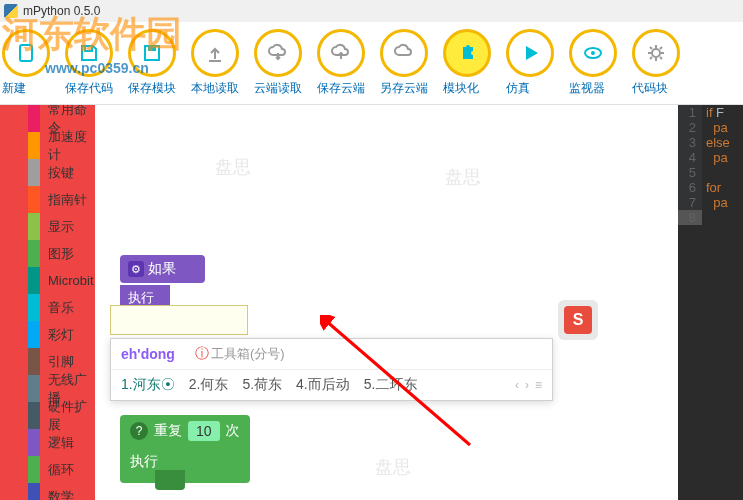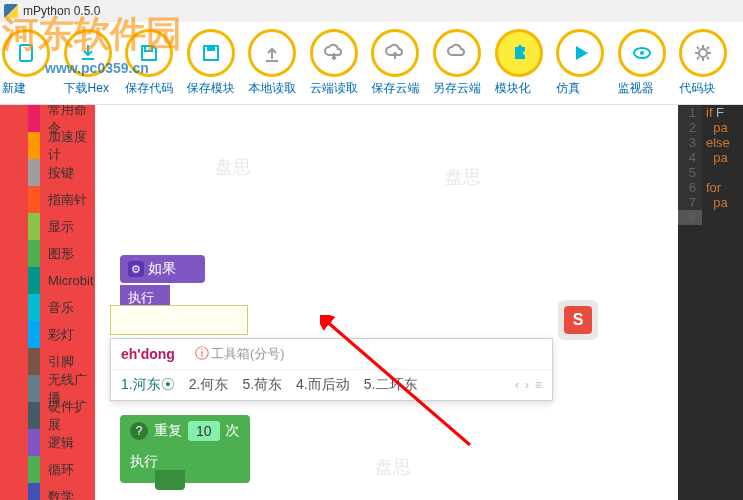--- a/index.html
+++ b/index.html
@@ -23,21 +23,21 @@
     .watermark { position: absolute; font-size: 18px; color: #e8e8e8; transform: rotate(0deg); pointer-events: none; }
     
     .block-if { position: absolute; left: 25px; top: 150px; background: #7e57c2; border-radius: 4px; padding: 5px 8px; color: #fff; font-size: 14px; min-width: 85px; }
     .block-if-gear { width: 16px; height: 16px; background: #5e35b1; border-radius: 3px; display: inline-flex; align-items: center; justify-content: center; margin-right: 4px; font-size: 11px; }
     .block-if-exec { background: #7e57c2; padding: 4px 8px; color: #fff; font-size: 13px; margin-top: 2px; }
     
     .input-field { position: absolute; left: 15px; top: 200px; width: 138px; height: 30px; border: 1px solid #d4c978; background: #fffff0; padding: 4px; font-size: 13px; }
     
     .ime-panel { position: absolute; left: 15px; top: 233px; width: 443px; border: 1px solid #d0d0d0; background: #fff; box-shadow: 0 2px 8px rgba(0,0,0,0.15); font-size: 14px; }
     .ime-input-row { padding: 6px 10px; border-bottom: 1px solid #eee; display: flex; align-items: center; }
-    .ime-input-text { color: #be185d; font-weight: bold; margin-right: 20px; }
+    .ime-input-text { color: #8b5cf6; font-weight: bold; margin-right: 20px; }
     .ime-hint { color: #999; font-size: 13px; }
     .ime-hint-icon { color: #e74c3c; margin-right: 2px; }
     .ime-cand-row { padding: 6px 10px; display: flex; gap: 14px; align-items: center; }
     .ime-cand { font-size: 14px; color: #555; }
     .ime-cand.first { color: #0f766e; }
     .ime-nav { margin-left: auto; color: #bbb; font-size: 12px; display: flex; gap: 6px; }
     
     .ime-logo { position: absolute; right: 80px; top: 195px; width: 40px; height: 40px; background: #e8e8e8; border-radius: 6px; display: flex; align-items: center; justify-content: center; }
     .ime-logo-inner { width: 28px; height: 28px; background: #e74c3c; border-radius: 4px; display: flex; align-items: center; justify-content: center; color: #fff; font-size: 16px; font-weight: bold; }
     
@@ -75,28 +75,20 @@
 </div>
 
 <div class="toolbar" id="toolbar">
     <div class="tool-btn">
       <div class="tool-circle" style="background:#fff">
         <svg width="24" height="24" viewBox="0 0 24 24">
           <rect x="6" y="4" width="12" height="16" rx="2" fill="none" stroke="#00bcd4" stroke-width="2"></rect>
         </svg>
       </div>
       <div class="tool-label">新建</div>
-    </div>
-    <div class="tool-btn">
-      <div class="tool-circle" style="background:#fff">
-        <svg width="24" height="24" viewBox="0 0 24 24">
-          <path d="M12 4v10m-4-4l4 4 4-4M6 18h12" fill="none" stroke="#00bcd4" stroke-width="2"></path>
-        </svg>
-      </div>
-      <div class="tool-label">下载Hex</div>
     </div>
     <div class="tool-btn">
       <div class="tool-circle" style="background:#fff">
         <svg width="24" height="24" viewBox="0 0 24 24">
           <path d="M5 5h11l3 3v11H5z M8 5v5h7V5" fill="none" stroke="#00bcd4" stroke-width="2"></path>
         </svg>
       </div>
       <div class="tool-label">保存代码</div>
     </div>
     <div class="tool-btn">

